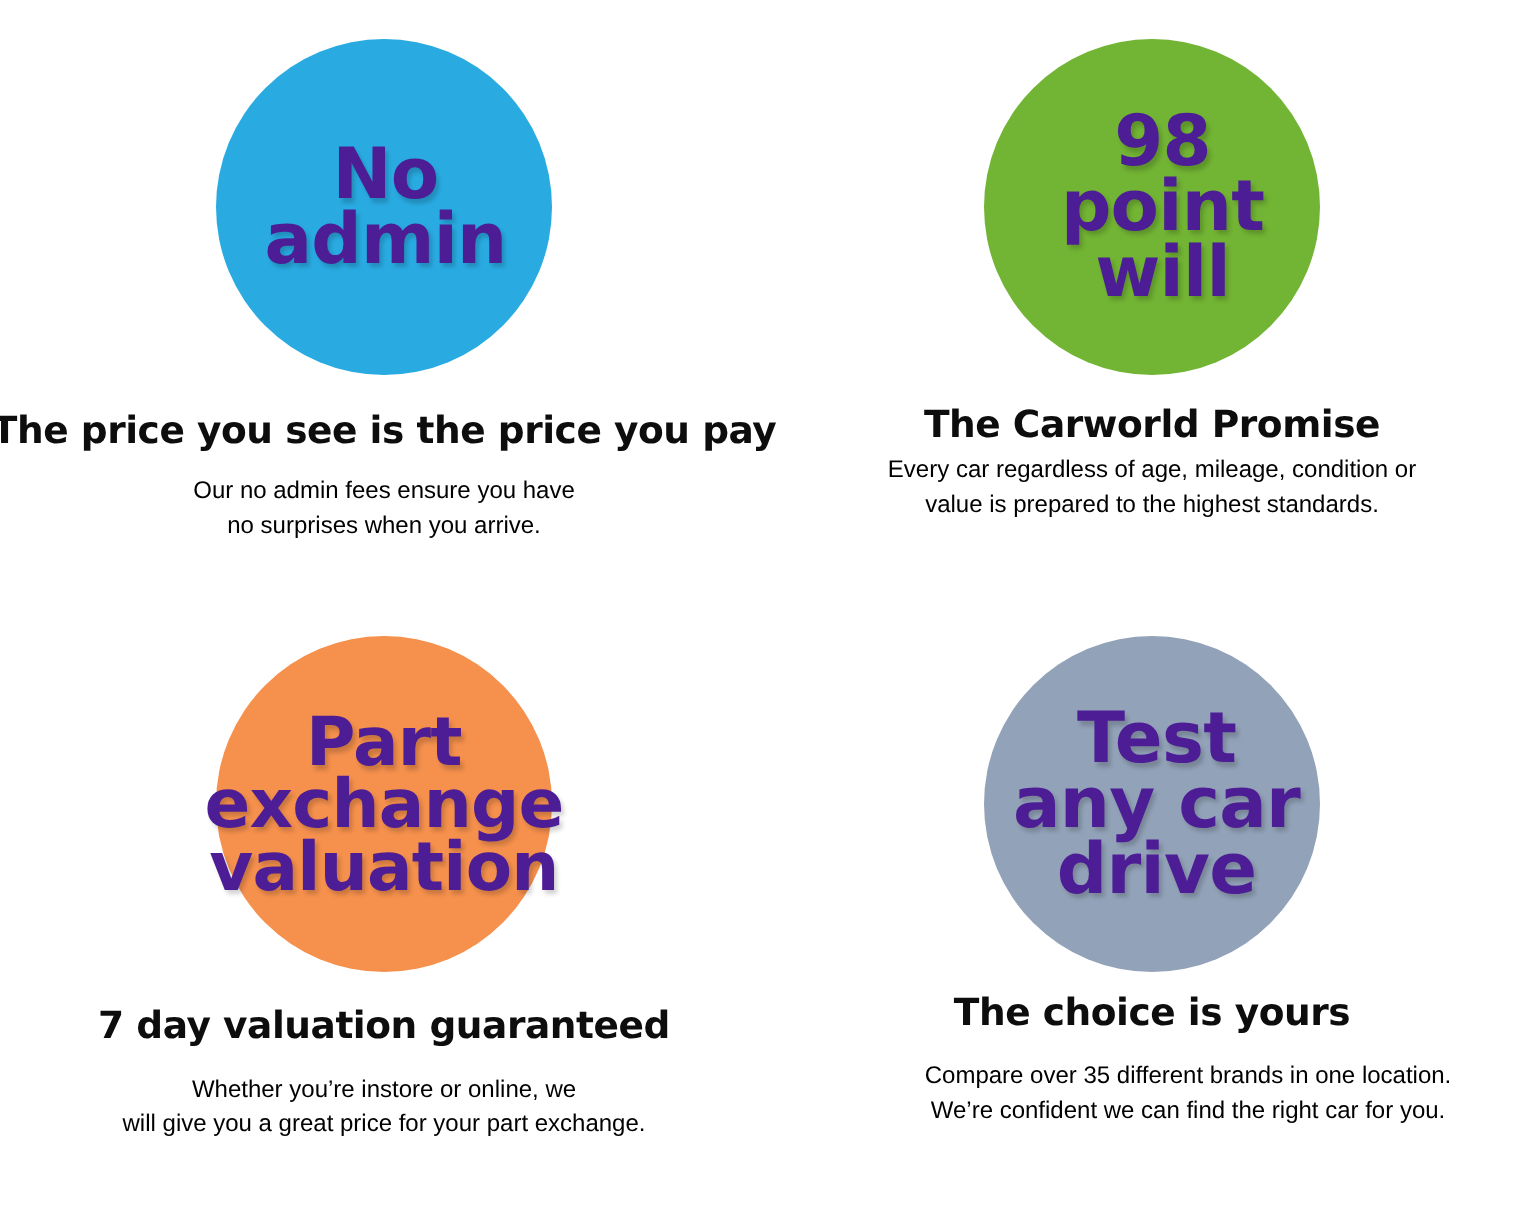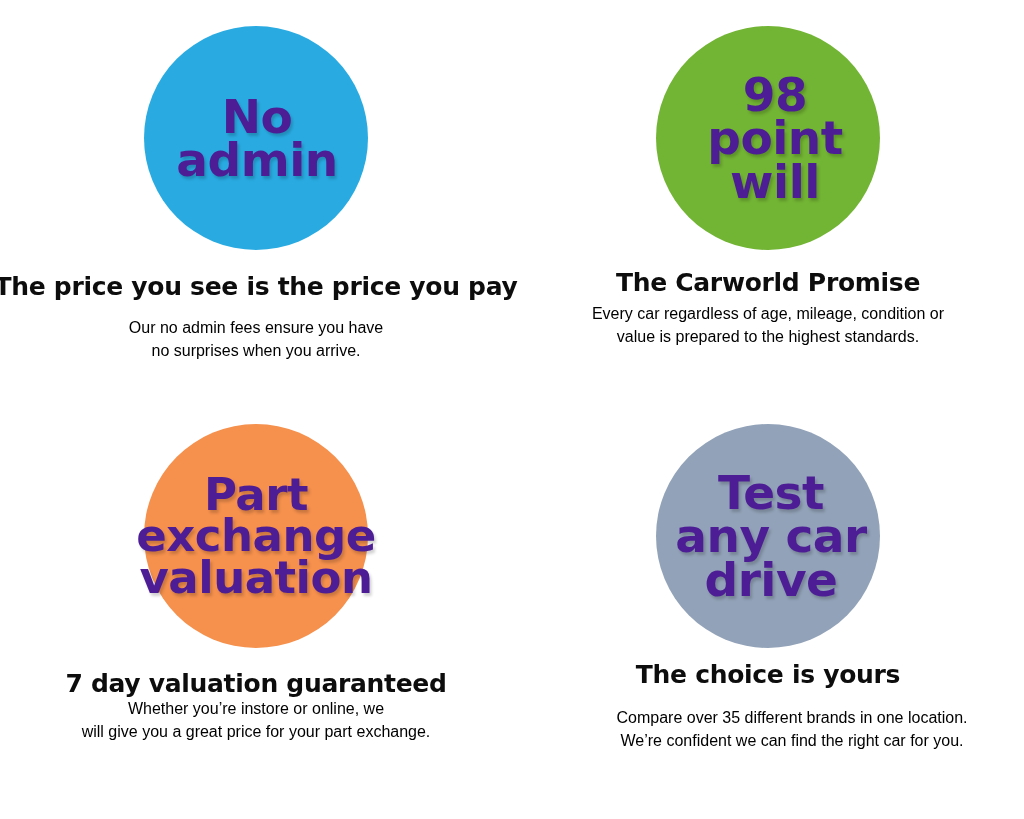--- a/index.html
+++ b/index.html
@@ -90,21 +90,21 @@
     font-size: 16px;
     line-height: 1.42;
     color: #000000;
     text-align: center;
     margin: 0;
     padding: 0 8px;
     white-space: pre-line;
   }
   .cell-a .usp-body { margin-top: 16px; }
   .cell-b .usp-body { margin-top: 6px; }
-  .cell-c .usp-body { }
+  .cell-c .usp-body { margin-top: 18px; }
   .cell-d .usp-body { margin-top: 18px; margin-left: 48px; }
 </style>
 </head>
 <body>
 
 <div class="usp-grid">
 
   <div class="usp-cell cell-a">
     <div class="badge" style="background: rgb(41, 171, 226);">
       <div class="badge-text">

